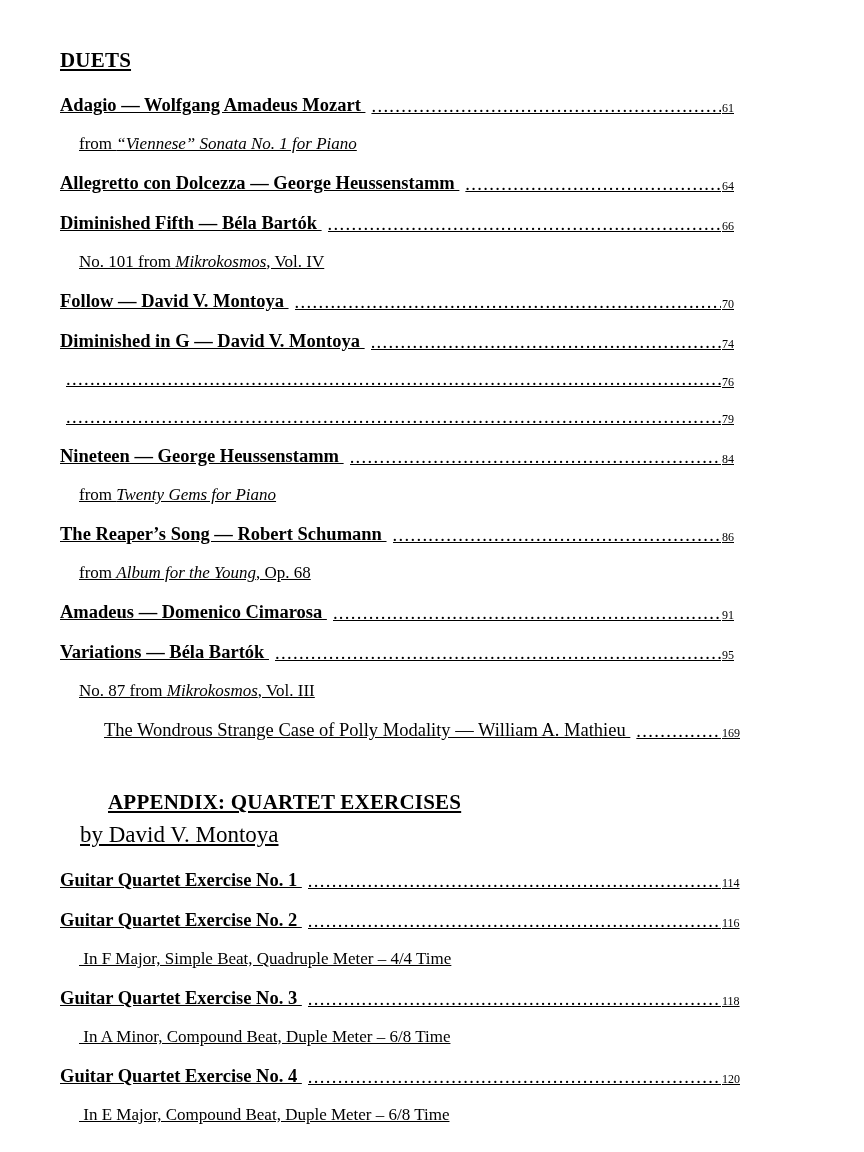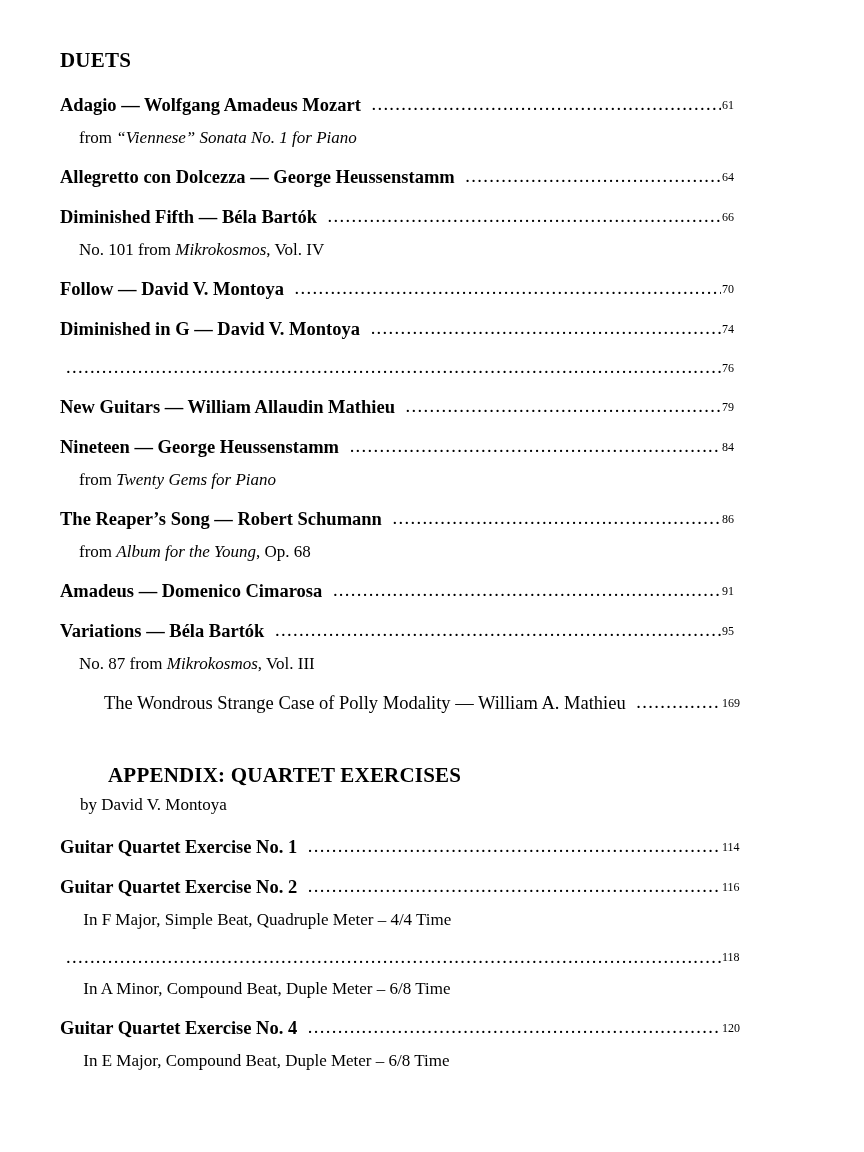--- a/index.html
+++ b/index.html
@@ -14,48 +14,49 @@
     color: #000000;
     -webkit-font-smoothing: antialiased;
   }
 
   .page {
     position: relative;
     width: 864px;
     height: 1152px;
     box-sizing: border-box;
     padding: 44px 96px 16px 60px;
+    text-decoration: underline;
   }
 
   
   .section-heading {
     font-weight: bold;
     font-size: 21px;
     letter-spacing: 0.2px;
     margin: 0;
     padding: 0;
   }
   .section-duets { padding-top: 4px; }
   .section-appendix { padding-top: 0; margin-left: 48px; }
 
   .byline {
-    font-size: 17px;
+    font-size: 23px;
     margin: 7px 0 4px 20px;
     white-space: pre;
   }
 
   
   .entry {
     margin-top: 19px;
   }
   .entry.first { margin-top: 22px; }
 
   .entry-line {
     display: flex;
-    align-items: center;
+    align-items: flex-end;
     width: 100%;
   }
 
   .entry-title {
     font-size: 18.5px;
     font-weight: bold;
     white-space: pre;
     flex: 0 0 auto;
   }
   .entry-title.regular {
@@ -80,21 +81,21 @@
   .page-num {
     flex: 0 0 auto;
     font-size: 12px;
     width: 46px;
     text-align: left;
     white-space: pre;
   }
 
   .entry-sub {
     font-size: 17px;
-    margin-top: 12px;
+    margin-top: 18px;
     margin-left: 19px;
     white-space: pre;
   }
   .entry-sub .it {
     font-style: italic;
   }
 
   .gap-appendix {
     height: 49px;
   }
@@ -143,21 +144,20 @@
         </div>
       </div>
       <div class="entry">
         <div class="entry-line">
           <span class="leader">...............................................................................................................................................................</span>
           <span class="page-num">76</span>
         </div>
       </div>
       <div class="entry">
         <div class="entry-line">
-          <span class="entry-title">New Guitars — William Allaudin Mathieu </span>
           <span class="leader">...............................................................................................................................................................</span>
           <span class="page-num">79</span>
         </div>
       </div>
       <div class="entry">
         <div class="entry-line">
           <span class="entry-title">Nineteen — George Heussenstamm </span>
           <span class="leader">...............................................................................................................................................................</span>
           <span class="page-num">84</span>
         </div>
@@ -206,20 +206,21 @@
       <div class="entry">
         <div class="entry-line">
           <span class="entry-title">Guitar Quartet Exercise No. 2 </span>
           <span class="leader">...............................................................................................................................................................</span>
           <span class="page-num">116</span>
         </div>
         <div class="entry-sub"><span> In F Major, Simple Beat, Quadruple Meter – 4/4 Time</span></div>
       </div>
       <div class="entry">
         <div class="entry-line">
+          <span class="entry-title">Guitar Quartet Exercise No. 3 </span>
           <span class="leader">...............................................................................................................................................................</span>
           <span class="page-num">118</span>
         </div>
         <div class="entry-sub"><span> In A Minor, Compound Beat, Duple Meter – 6/8 Time</span></div>
       </div>
       <div class="entry">
         <div class="entry-line">
           <span class="entry-title">Guitar Quartet Exercise No. 4 </span>
           <span class="leader">...............................................................................................................................................................</span>
           <span class="page-num">120</span>

